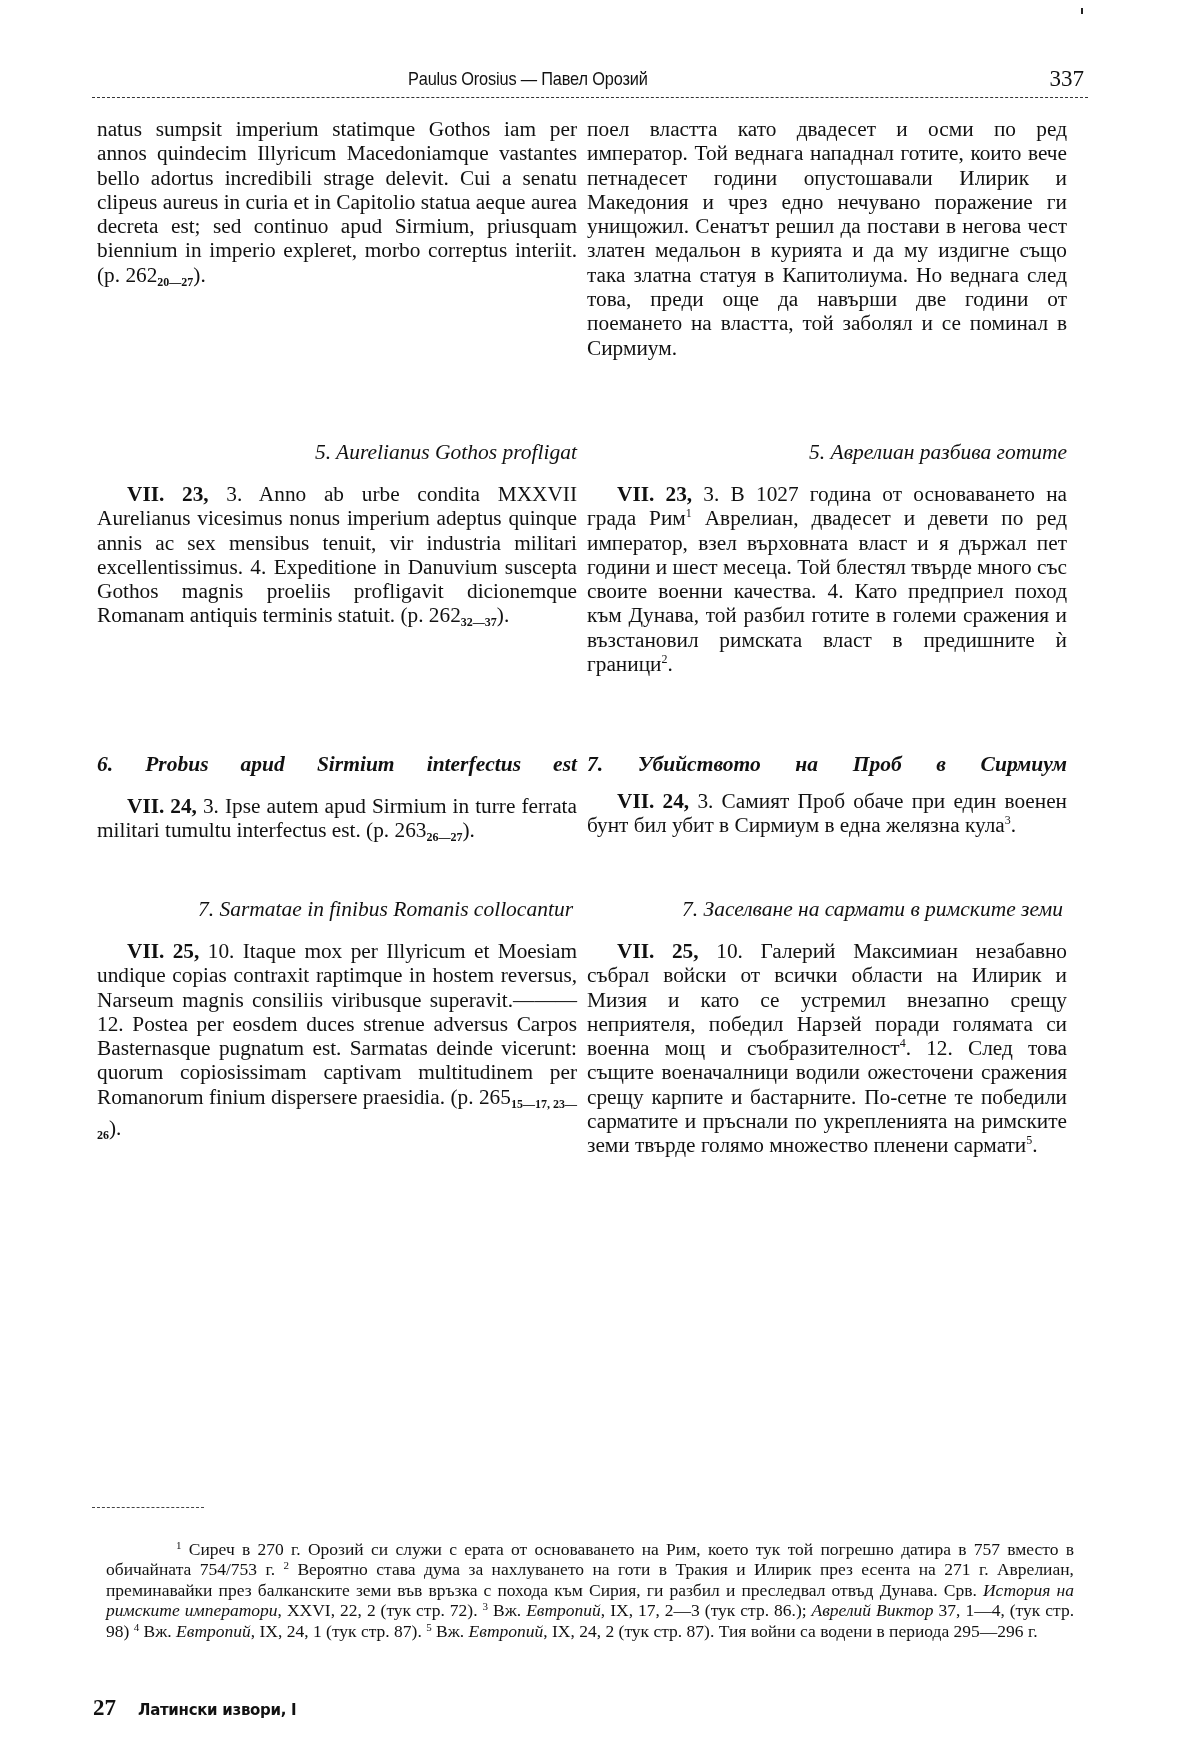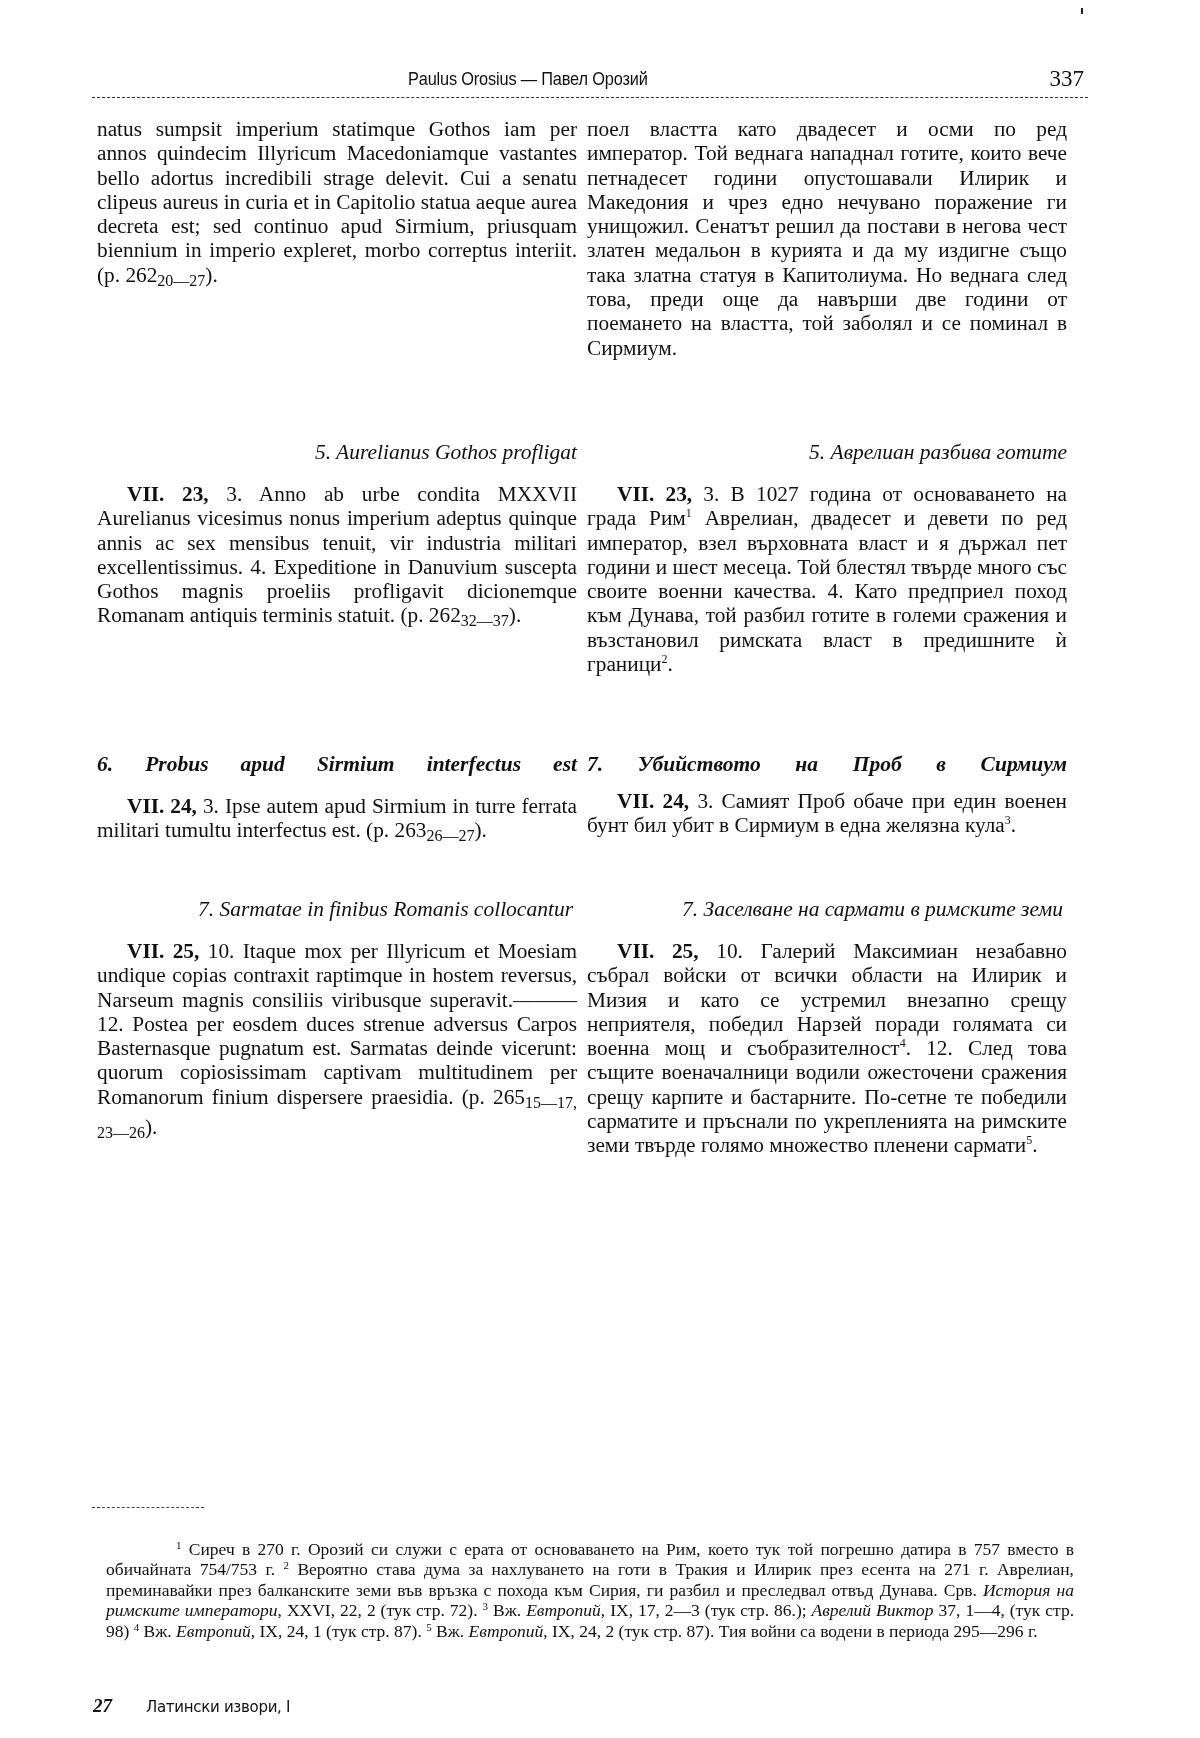--- a/index.html
+++ b/index.html
@@ -22,38 +22,38 @@
   }
   .col { position: absolute; width: 480px; font-size: 21.3px; line-height: 24.3px; }
   .col.lat { left: 97px; }
   .col.bg { left: 587px; }
   .block { position: absolute; left: 0; width: 480px; }
   .para { margin: 0; text-align: justify; text-align-last: left; hyphens: none; }
   .para.indent { text-indent: 30px; }
   .heading { margin: 0; font-style: italic; text-align: right; font-size: 21.5px; line-height: 24px; }
   .heading.justify { text-align: justify; text-align-last: justify; font-weight: bold; }
   .ref { font-weight: bold; }
-  sub { font-size: 16px; vertical-align: -4px; font-weight: normal; }
+  sub { font-size: 12px; vertical-align: -4px; font-weight: bold; }
   sup { font-size: 12px; vertical-align: 8px; line-height: 0; }
   .foot-rule {
     position: absolute; left: 92px; top: 1507px; width: 112px; height: 0; border-top: 1.5px dashed #444;
   }
   .footnotes {
     position: absolute; left: 92px; top: 1525px; width: 996px;
     font-size: 17.5px; line-height: 20.4px; text-align: justify; text-align-last: left;
   }
   .footnotes p { margin: 14px; text-indent: 70px; }
   .footnotes sup { font-size: 11px; vertical-align: 6px; }
   .fn { }
   .signature {
     position: absolute; left: 93px; top: 1695px; font-weight: bold;
     font-family: "Liberation Serif", serif;
   }
-  .sig-num { font-size: 19px; margin-right: 34px; font-style: italic; }
-  .sig-text { font-size: 15px; font-family: "DejaVu Sans", sans-serif; font-weight: normal; letter-spacing: -0.3px; }
+  .sig-num { font-size: 23px; margin-right: 22px; }
+  .sig-text { font-size: 15px; font-family: "DejaVu Sans", sans-serif; font-weight: bold; letter-spacing: -0.3px; }
 </style>
 </head>
 <body>
 
 <div class="stray-mark"></div>
 
 <div class="running-head">
   <span class="running-title">Paulus Orosius — Павел Орозий</span>
   <span class="page-number">337</span>
 </div>

